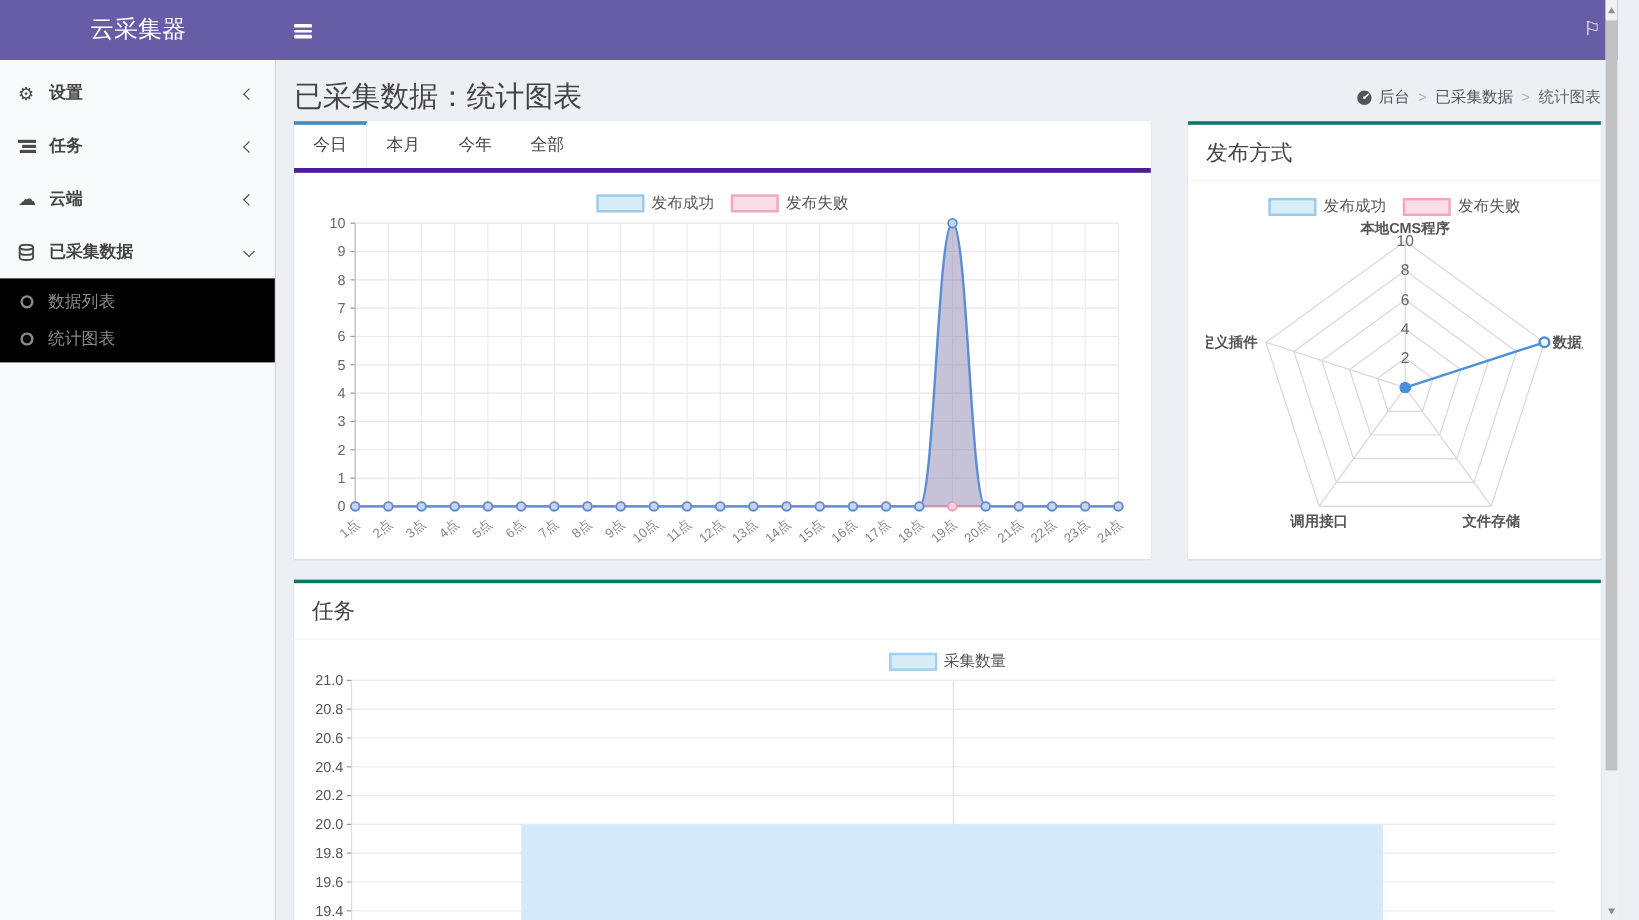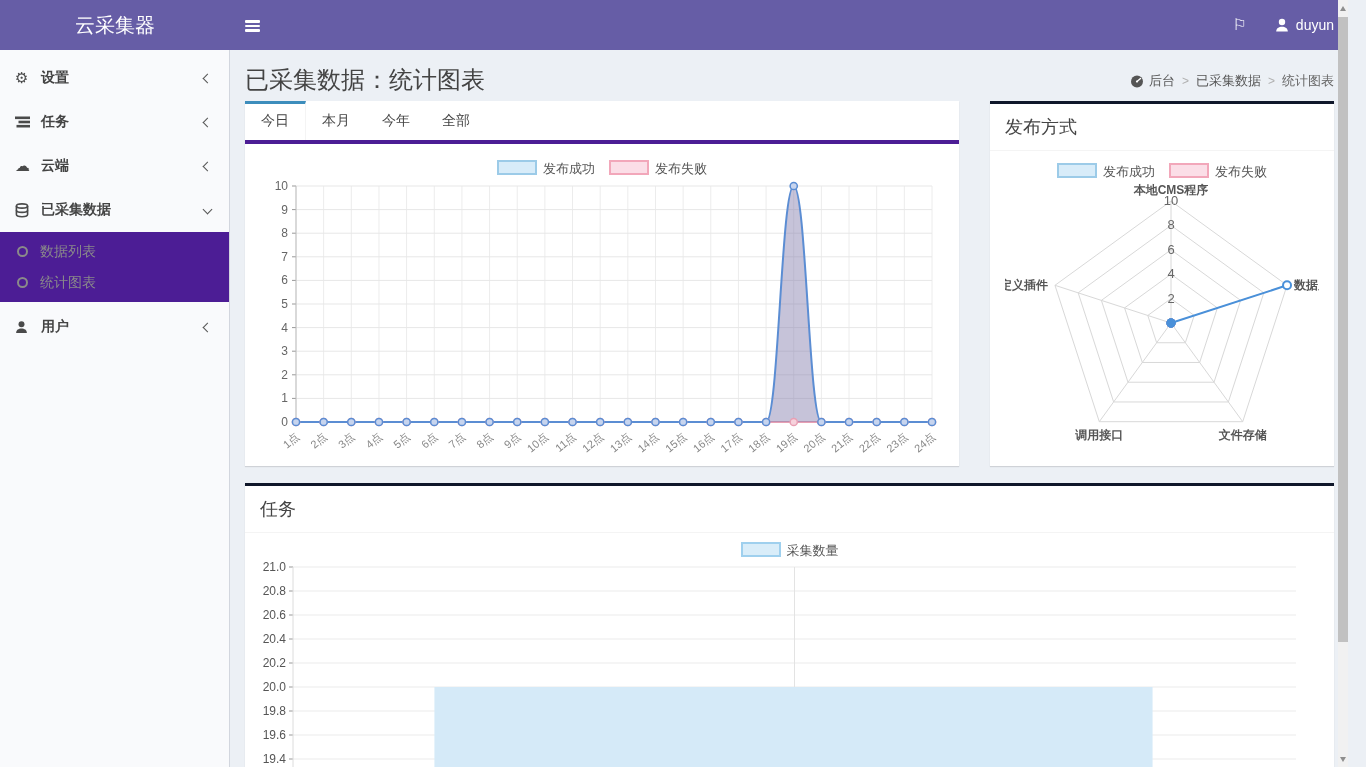--- a/index.html
+++ b/index.html
@@ -19,50 +19,50 @@
   .nav-user svg { margin-right:7px; }
 
   
   .sidebar { position:absolute; top:50px; left:0; bottom:0; width:230px; background:#f9fafc; border-right:1px solid #d2d6de; z-index:10; }
   .smenu { list-style:none; padding-top:6px; }
   .smenu > li > a { display:flex; align-items:center; height:44px; padding:0 15px; color:#444; font-size:14px; font-weight:bold; text-decoration:none; cursor:pointer; position:relative; }
   .micon { width:26px; display:inline-flex; align-items:center; font-size:15px; color:#4a4a4a; flex:none; }
   .chev { position:absolute; right:18px; width:7px; height:7px; border-left:1.6px solid #555; border-bottom:1.6px solid #555; }
   .chev.left { transform:rotate(45deg); }
   .chev.down { transform:rotate(-45deg); top:18px; }
-  .submenu { list-style:none; background:#4c1d95; padding:4px 0;font-family:Liberation Serif, serif; }
+  .submenu { list-style:none; background:#000000; padding:4px 0;font-family:Liberation Serif, serif; }
   .submenu li a { display:flex; align-items:center; height:31px; padding-left:17px; color:#8a8a8a; font-size:14px; text-decoration:none; cursor:pointer; }
   .circle-o { width:11px; height:11px; border:2px solid #8a8a8a; border-radius:50%; display:inline-block; margin-right:12px; flex:none; }
 
   
   .content { position:absolute; left:230px; top:50px; width:1126px; }
   .content-header { position:relative; padding:14px 12px 10px 15px; height:51px; }
   .page-title { font-size:24px; font-weight:normal; color:#444; display:inline-block; }
   .breadcrumb { position:absolute; right:22px; top:22px; list-style:none; font-size:13px; color:#666; display:flex; }
   .breadcrumb li { display:flex; align-items:center; }
   .breadcrumb a { color:#555; text-decoration:none; display:flex; align-items:center; }
   .breadcrumb .sep { color:#b0b0b0; margin:0 7px; font-size:12px; }
   .breadcrumb svg { margin-right:5px; }
   .content-body { padding:0 22px 0 15px; }
 
   .row1 { display:flex; justify-content:space-between; }
   .box { background:#fff; box-shadow:0 1px 1px rgba(0,0,0,.12); }
-  .box-accent { border-top:3px solid #0f172a; }
+  .box-accent { border-top:3px solid #0f766e; }
   .box-header { padding:11px 15px; font-size:18px; color:#444; border-bottom:1px solid #f4f4f4; }
 
   .tab-box { width:714px; height:365px; background:#fff; box-shadow:0 1px 1px rgba(0,0,0,.12); }
   .tabs { list-style:none; display:flex; border-bottom:4px solid #4c1d95; }
   .tabs li { padding:11px 16px 10px; font-size:14px; color:#444; cursor:pointer; border-top:3px solid transparent; padding-top:8px; }
   .tabs li.active { border-top-color:#3c8dbc; background:#fff; border-right:1px solid #f4f4f4; }
 
   .radar-box { width:344px; height:365px; }
   .tasks-box { margin-top:17px; height:500px; }
 
   .legend { display:flex; justify-content:center; align-items:center; gap:14px; font-size:13px; color:#555; }
-  .legend .item { display:flex; cursor:pointer;font-family:Liberation Serif, serif; }
+  .legend .item { display:flex; align-items:center; cursor:pointer;font-family:Liberation Serif, serif; }
   .legend .swatch { width:40px; height:15px; margin-right:6px; border-style:solid; border-width:2px; display:inline-block; }
   .legend-hourly { margin-top:16px; }
   .legend-radar { margin-top:12px; }
   .legend-tasks { margin-top:9px; }
   .chart-pad { padding:0 15px; }
   svg text { font-family:"Liberation Sans","DejaVu Sans",sans-serif; }
 
   
   .scrollbar { position:absolute; right:0; top:0; width:10px; height:767px; background:#f1f1f1; z-index:30; }
   .sb-btn { position:absolute; left:0; width:10px; height:16px; background:#f1f1f1; display:flex; align-items:center; justify-content:center; cursor:pointer; }
@@ -79,27 +79,20 @@
   <header class="navbar">
     <a class="brand">云采集器</a>
     <a class="hamburger">
       <span class="hbar"></span>
       <span class="hbar"></span>
       <span class="hbar"></span>
     </a>
     <div class="nav-right">
       <a class="nav-link">
         <span class="flag-glyph">⚐</span>
-      </a>
-      <a class="nav-link nav-user">
-        <svg width="14" height="14" viewBox="0 0 14 14">
-            <circle cx="7" cy="4" r="3.2" fill="#fff"></circle>
-            <path d="M1.2 13.5c0-3.2 2.6-4.8 5.8-4.8s5.8 1.6 5.8 4.8z" fill="#fff"></path>
-          </svg>
-        <span>duyun</span>
       </a>
     </div>
   </header>
 
   <aside class="sidebar">
     <ul class="smenu">
       <li>
         <a>
             <span class="micon">⚙</span>
            <span>设置</span>
@@ -145,32 +138,20 @@
                <span>数据列表</span>
               </a>
           </li>
           <li>
             <a>
                 <span class="circle-o"></span>
                <span>统计图表</span>
               </a>
           </li>
         </ul>
-      </li>
-      <li style="margin-top:3px;">
-        <a>
-            <span class="micon">
-             <svg width="13" height="14" viewBox="0 0 14 14">
-                <circle cx="7" cy="4" r="3.2" fill="#4a4a4a"></circle>
-                <path d="M1.2 13.5c0-3.2 2.6-4.8 5.8-4.8s5.8 1.6 5.8 4.8z" fill="#4a4a4a"></path>
-              </svg>
-            </span>
-           <span>用户</span>
-           <span class="chev left"></span>
-          </a>
       </li>
     </ul>
   </aside>
 
   <main class="content">
     <div class="content-header">
       <h1 class="page-title">已采集数据：统计图表</h1>
       <ol class="breadcrumb">
         <li>
             <a>

